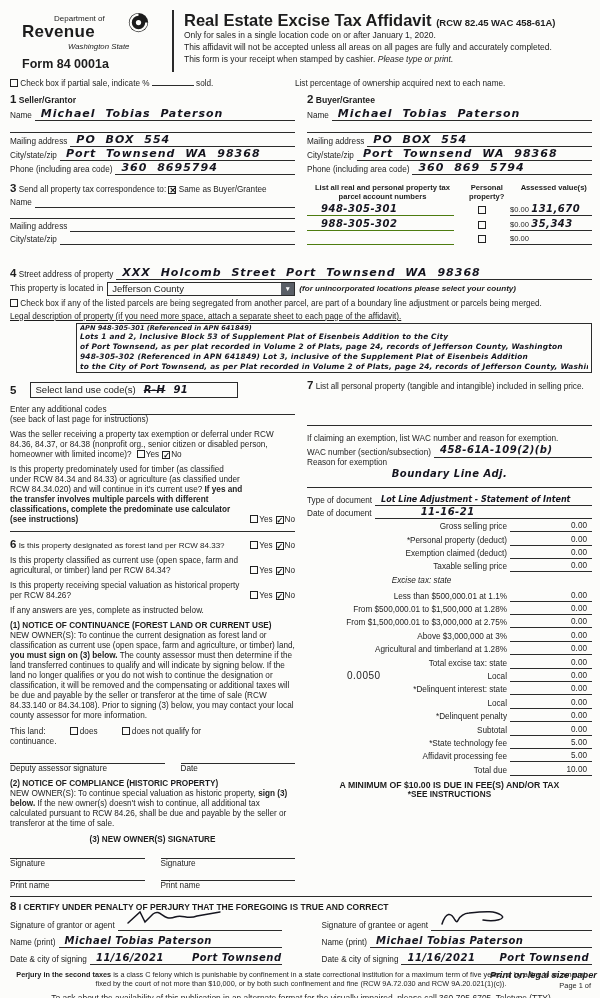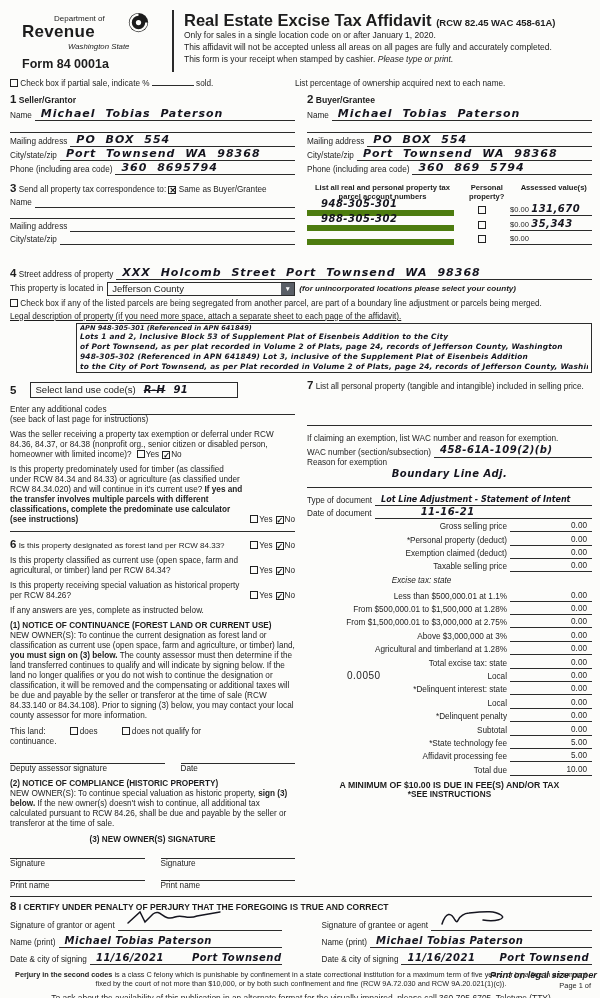--- a/index.html
+++ b/index.html
@@ -48,21 +48,21 @@
   .sec-num { font-weight:bold; font-size:11.5px; }
   .sec-title { font-weight:bold; font-size:8.6px; }
   .partial-row { display:flex; margin:7px 0 3px; align-items:flex-end; }
   .partial-left { flex:1; }
   .partial-right { width:297px; }
   .shortline { display:inline-block; width:42px; border-bottom:1px solid #2b2b2b; }
   
   .parcel-head { display:flex; font-weight:bold; font-size:7.6px; text-align:center; line-height:1.15; margin-top:3px; }
   .ph1 { width:152px; } .ph2 { width:58px; } .ph3 { width:77px; }
   .parcel-row { display:flex; align-items:flex-end; height:14.5px; }
-  .pr-num { width:152px; border-bottom:6px solid #4d7c0f; padding-left:14px; }
+  .pr-num { width:152px; border-bottom:1px solid #4d7c0f; padding-left:14px; }
   .pr-cb { width:58px; text-align:center; }
   .pr-val { width:85px; border-bottom:1px solid #2b2b2b; font-size:7.6px; }
   
   .dropdown { display:inline-flex; border:1.2px solid #2b2b2b; width:188px; height:14px; align-items:center;
               justify-content:space-between; font-size:9.5px; padding-left:4px; background:#fcfcfa; margin:0 4px; }
   .dd-btn { width:13px; height:12px; background:#5a5f66; color:#fff; font-size:6.5px; display:flex; align-items:center; justify-content:center; }
   .legal-label { text-decoration:underline; margin-top:2.5px; }
   .legal-box { border:1.2px solid #2b2b2b; margin-left:66px; margin-top:1px; padding:0 3px 0 3px; }
   .legal-line { line-height:1.32; overflow:hidden; }
   
@@ -493,21 +493,21 @@
         </div>
         <div class="frow">
           <span class="flabel">Date &amp; city of signing</span>
           <span class="fline"><span class="hw hw-md">11/16/2021</span><span class="hw hw-md" style="margin-left:24px;">Port Townsend</span></span>
         </div>
       </div>
     </div>
   </div>
 
   <div class="perjury">
-    <b>Perjury in the second codes</b><span> is a class C felony which is punishable by confinement in a state correctional institution for a maximum term of five years, or by a fine in an amount fixed by the court of not more than $10,000, or by both such confinement and fine (RCW 9A.72.030 and RCW 9A.20.021(1)(c)).</span>
+    <b>Perjury in the second taxes</b><span> is a class C felony which is punishable by confinement in a state correctional institution for a maximum term of five years, or by a fine in an amount fixed by the court of not more than $10,000, or by both such confinement and fine (RCW 9A.72.030 and RCW 9A.20.021(1)(c)).</span>
   </div>
   <div class="tty">To ask about the availability of this publication in an alternate format for the visually impaired, please call 360-705-6705. Teletype (TTY) users may use the WA Relay Service by calling 711.</div>
 
   <div class="print-note">
     <div class="pn1">Print on legal size paper</div>
     <div class="pn2">Page 1 of</div>
   </div>
 
 </div>
 

